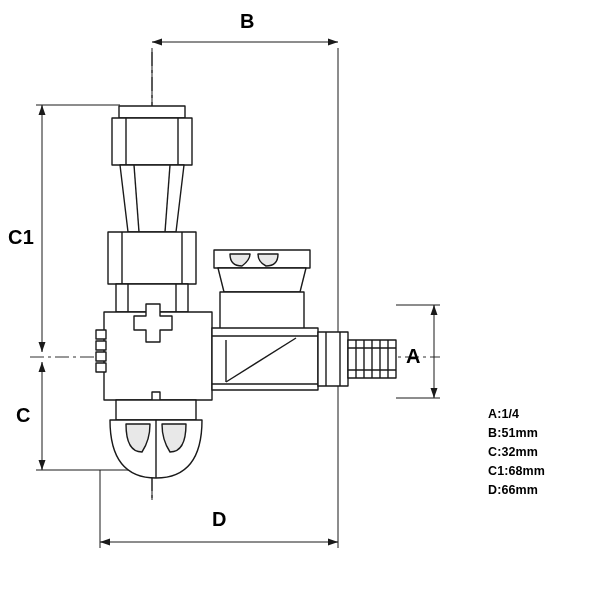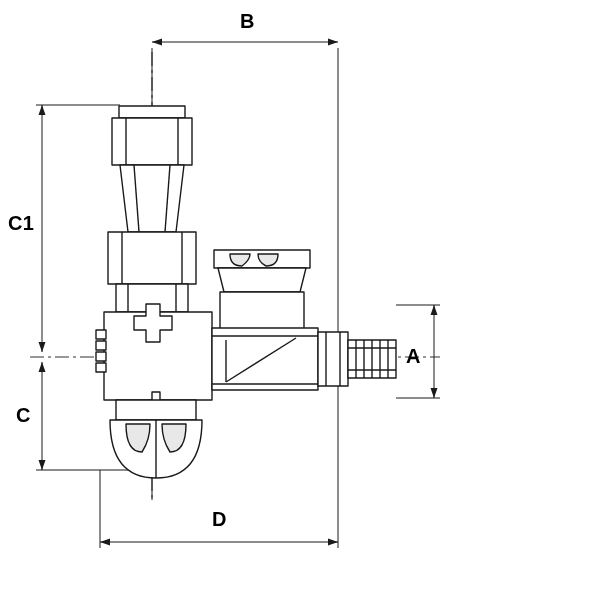--- a/index.html
+++ b/index.html
@@ -38,21 +38,21 @@
     font-weight: bold;
   }
   .dim-label {
     position: absolute;
     font-size: 20px;
     font-weight: bold;
     letter-spacing: 0.3px;
   }
   #label-B { left: 240px; top: 10px; }
   #label-A { left: 406px; top: 345px; }
-  #label-C1 { left: 8px; top: 212px; }
+  #label-C1 { left: 8px; top: 226px; }
   #label-C { left: 16px; top: 404px; }
   #label-D { left: 212px; top: 508px; }
 </style>
 </head>
 <body>
 
 <div id="stage">
 
   <svg id="drawing" width="600" height="600" viewBox="0 0 600 600">
 
@@ -157,14 +157,21 @@
       <line x1="388" y1="340" x2="388" y2="378"></line>
     </g>
   </svg>
 
   <div class="dim-label" id="label-B">B</div>
   <div class="dim-label" id="label-A">A</div>
   <div class="dim-label" id="label-C1">C1</div>
   <div class="dim-label" id="label-C">C</div>
   <div class="dim-label" id="label-D">D</div>
 
+  <div class="spec-list">
+    <div>A:1/4</div>
+    <div>B:51mm</div>
+    <div>C:32mm</div>
+    <div>C1:68mm</div>
+    <div>D:66mm</div>
+  </div>
 
 </div>
 
 </body></html>

